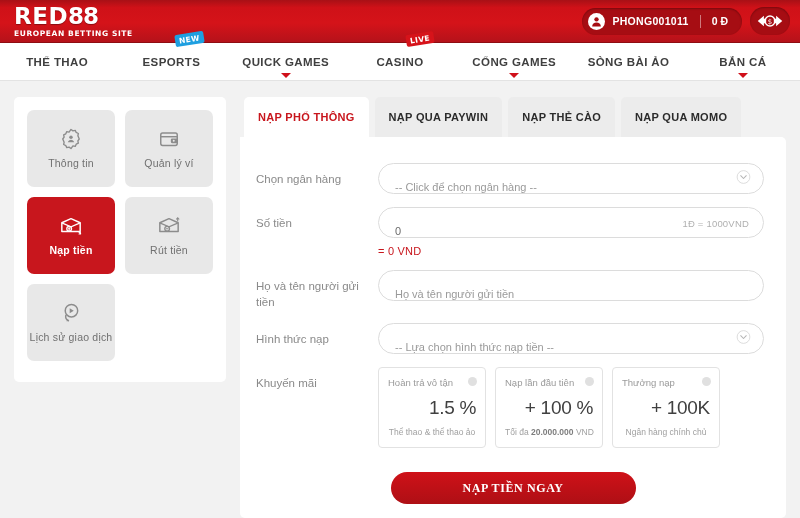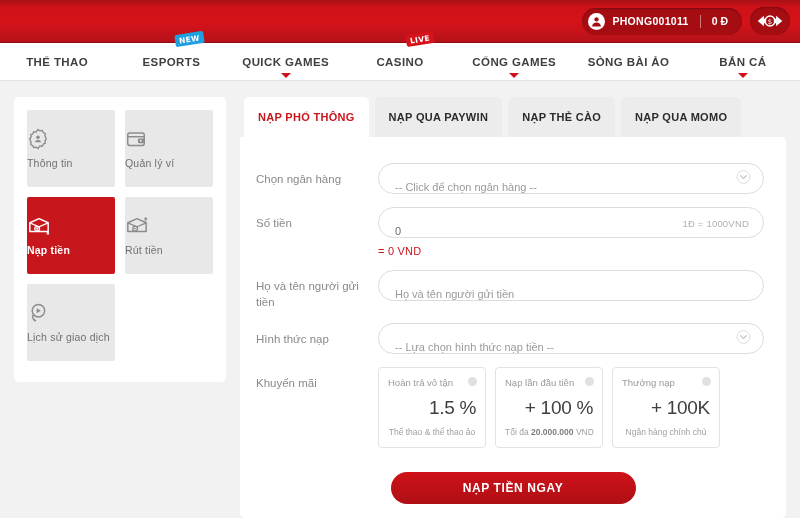--- a/index.html
+++ b/index.html
@@ -158,24 +158,24 @@
     padding: 13px;
     display: grid;
     grid-template-columns: 1fr 1fr;
     grid-auto-rows: 77px;
     gap: 10px;
     align-content: start;
     height: 285px;
   }
   .side-tile {
     background: #e8e8e8;
-    border-radius: 2px;
+    border-radius: 7px;
     display: flex;
     flex-direction: column;
-    align-items: flex-start;
+    align-items: center;
     justify-content: center;
     gap: 7px;
     cursor: pointer;
   }
   .side-tile.active { background: #c8161d; }
   .side-tile .ico { height: 24px; display: flex; align-items: center; justify-content: center; }
   .side-label {
     font-size: 10.5px;
     color: #707070;
     letter-spacing: 0.2px;
@@ -322,28 +322,32 @@
   .submit-btn {
     width: 245px;
     height: 32px;
     border: none;
     border-radius: 18px;
     background: linear-gradient(180deg, #cf1118 0%, #ae0f15 100%);
     color: #ffffff;
     font-size: 12px;
     font-weight: bold;
     letter-spacing: 0.6px;
-    font-family: Liberation Sans, sans-serif;
+    font-family: Liberation Serif, serif;
     cursor: pointer;
   }
 </style>
 </head>
 <body>
 
 <div class="header">
+  <div class="logo-wrap">
+    <div class="logo-main"><span>RED</span><span class="eights">88</span></div>
+    <div class="logo-sub">EUROPEAN BETTING SITE</div>
+  </div>
 
   <div class="header-right">
     <div class="user-pill">
       <span class="avatar-icon">
         <svg width="13" height="13" viewBox="0 0 24 24">
             <circle cx="12" cy="8" r="4" fill="#a60d13"></circle>
             <path d="M4 21c0-4.4 3.6-7 8-7s8 2.6 8 7z" fill="#a60d13"></path>
           </svg>
       </span>
       <span class="user-name">PHONG001011</span>

